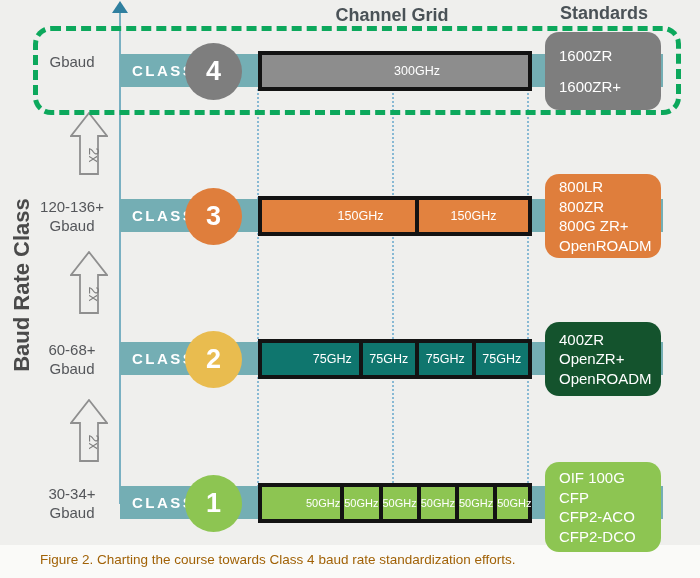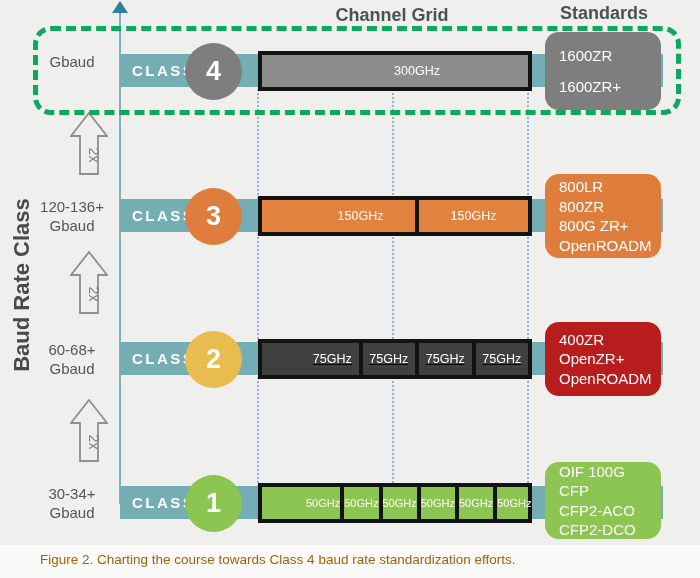--- a/index.html
+++ b/index.html
@@ -42,21 +42,21 @@
   .cell{flex:1;display:flex;align-items:center;justify-content:center;color:#fff;font-size:12.5px;
     border-left:4px solid #131313;}
   .cell:first-child{border-left:none;padding-left:44px;}
   .r3 .cell{font-size:11px;}
   .std-box{position:absolute;left:545px;width:116px;box-sizing:border-box;border-radius:14px;
     display:flex;flex-direction:column;justify-content:center;padding-left:14px;
     color:#fff;font-size:15px;line-height:19.5px;z-index:3;}
   .r0 .std-box{height:78px;top:-39px;gap:11px;}
   .r1 .std-box{height:84px;top:-42px;}
   .r2 .std-box{height:74px;top:-37px;}
-  .r3 .std-box{height:77px;top:-41px;}
+  .r3 .std-box{height:90px;top:-41px;}
 
   
   .scale-arrow{position:absolute;left:70px;width:38px;height:64px;z-index:1;}
   #arrow-a{top:112px;} #arrow-b{top:251px;} #arrow-c{top:399px;}
   .scale-arrow text{fill:#7f7f7f;font-size:14px;font-family:"Liberation Sans",sans-serif;}
 
   
   #caption-strip{position:absolute;left:0;top:545px;width:700px;height:33px;background:#fafaf8;}
   #caption{position:absolute;left:40px;top:552px;font-size:13.5px;color:#a16207;}
 </style>
@@ -122,27 +122,27 @@
     <div class="baud-label">
       <div>60-68+</div>
       <div>Gbaud</div>
     </div>
     <div class="teal-bar">
       <span class="class-word">CLASS</span>
     </div>
     <div class="circle" style="background: rgb(233, 188, 79);">
       <span>2</span>
     </div>
-    <div class="grid-group" style="background: #404040; text-decoration: underline;">
+    <div class="grid-group" style="background: #0f766e;">
         <div class="cell">75GHz</div>
         <div class="cell">75GHz</div>
         <div class="cell">75GHz</div>
         <div class="cell">75GHz</div>
       </div>
-    <div class="std-box" style="background: #b91c1c; justify-content: center;">
+    <div class="std-box" style="background: #14532d; justify-content: center;">
         <div class="std-line">400ZR</div>
         <div class="std-line">OpenZR+</div>
         <div class="std-line">OpenROADM</div>
       </div>
   </div>
 
   <div class="row r3">
     <div class="baud-label">
       <div>30-34+</div>
       <div>Gbaud</div>

